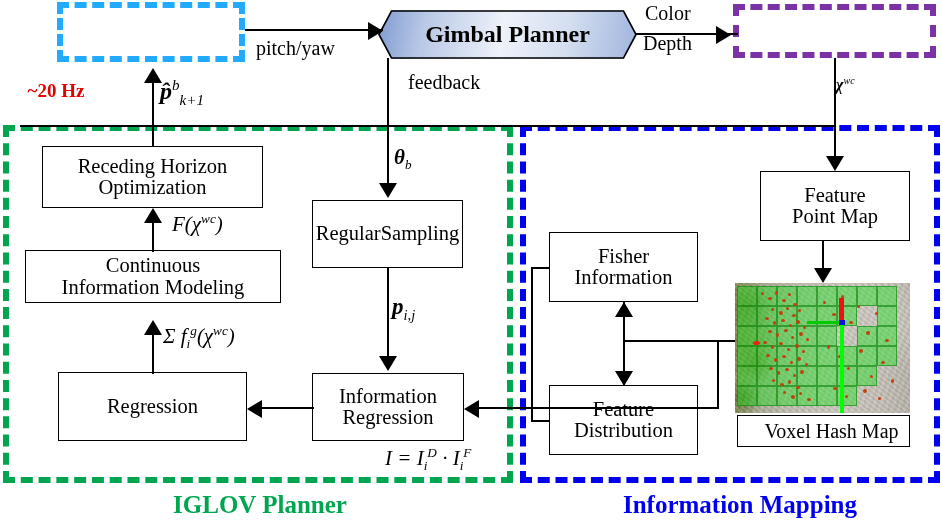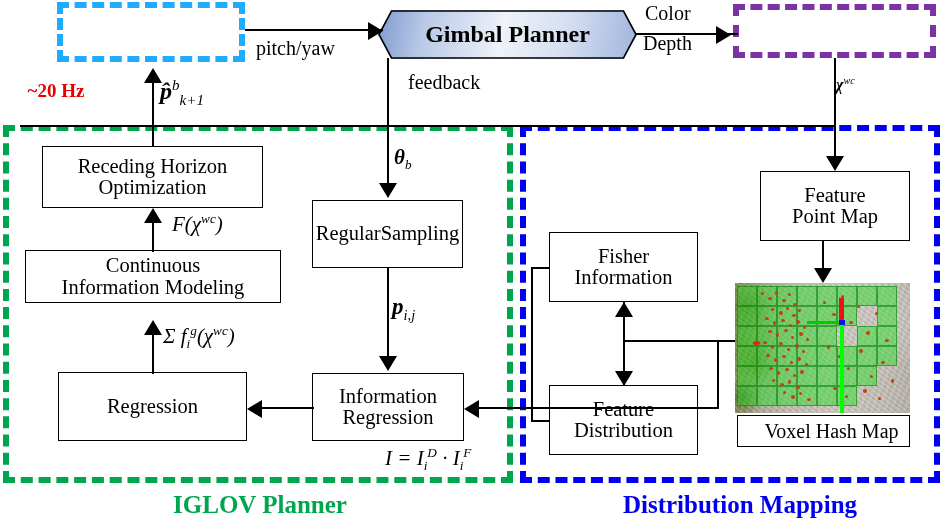--- a/index.html
+++ b/index.html
@@ -100,21 +100,21 @@
 </style>
 </head>
 <body>
 
 <div id="root">
 
   <div class="dashbox dash-green" style="left:3px;top:125px;width:510px;height:358px;"></div>
   <div class="dashbox dash-blue" style="left:520px;top:125px;width:420px;height:358px;"></div>
 
   <div class="ctitle green-t" style="left:120px;top:488px;width:280px;height:34px;">IGLOV Planner</div>
-  <div class="ctitle blue-t" style="left:575px;top:488px;width:330px;height:34px;">Distribution Mapping</div>
+  <div class="ctitle blue-t" style="left:575px;top:488px;width:330px;height:34px;">Information Mapping</div>
 
   <div class="dashbox dash-cyan" style="left:57px;top:2px;width:188px;height:60px;"></div>
 
   <div class="hexwrap" style="left:378px;top:10px;width:259px;height:49px;">
     <div class="hex"></div>
     <svg class="hexline" viewBox="0 0 259 49" preserveAspectRatio="none">
       <polygon points="13.5,1 245.5,1 258,24.5 245.5,48 13.5,48 1,24.5" fill="none" stroke="#000" stroke-width="1.6"></polygon>
     </svg>
     <div class="hextext">Gimbal Planner</div>
   </div>

